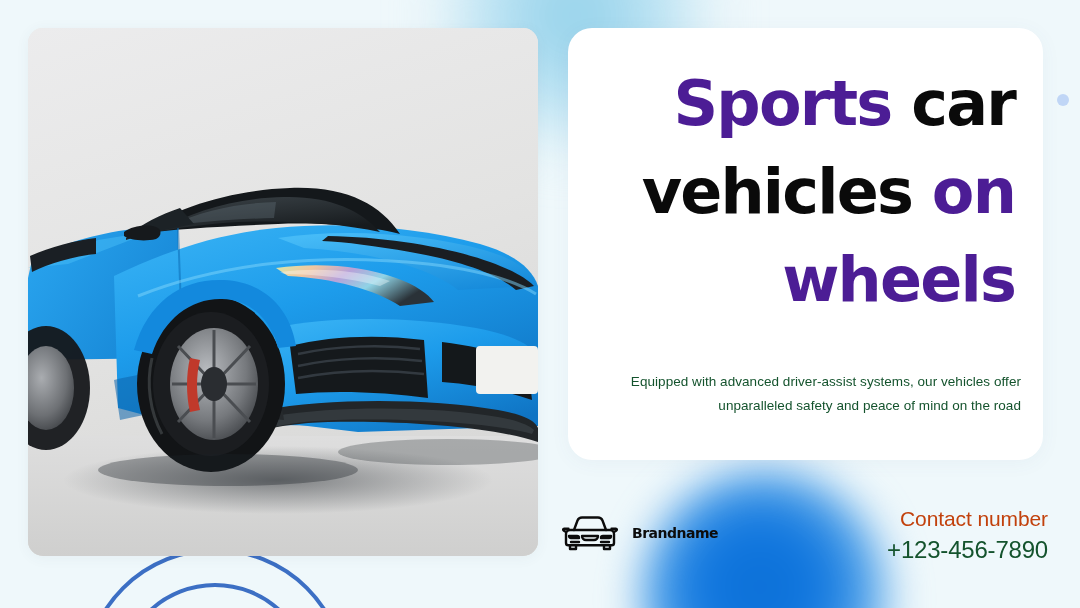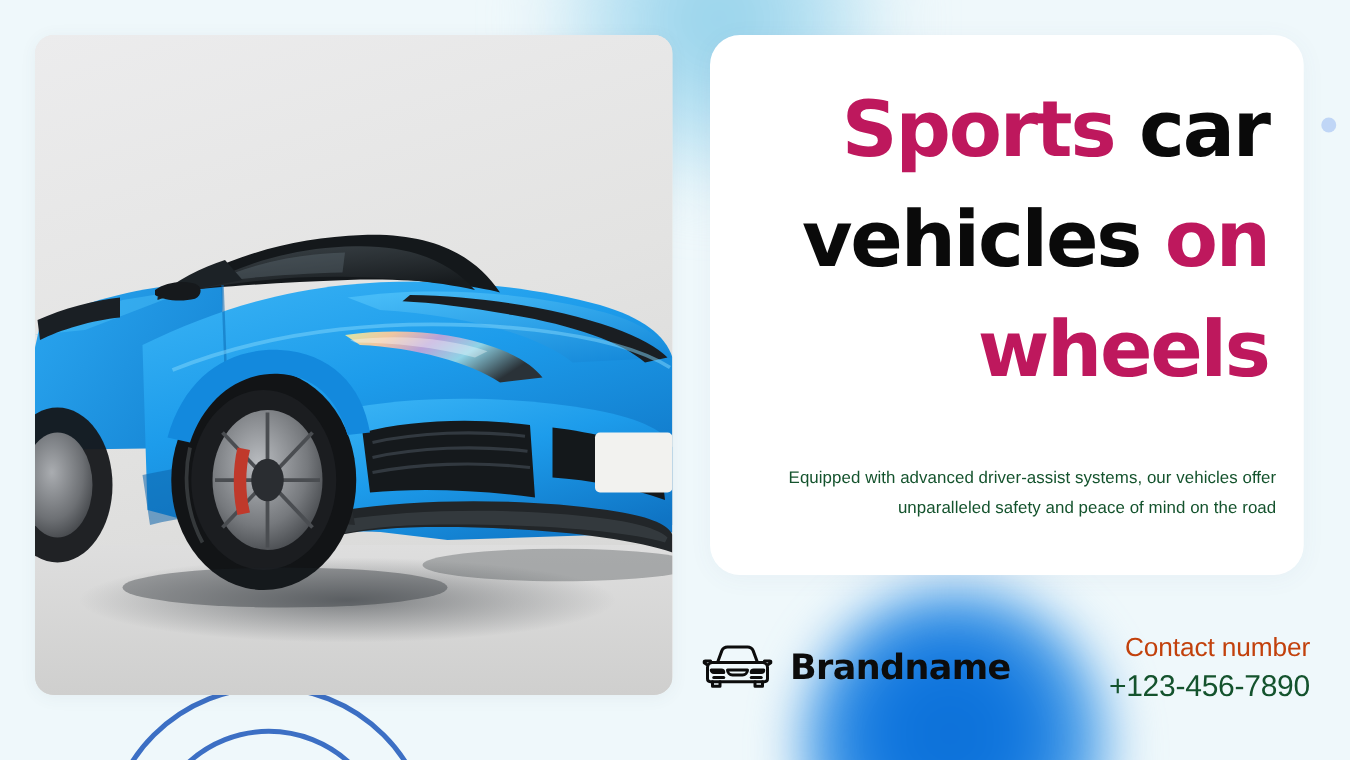--- a/index.html
+++ b/index.html
@@ -57,21 +57,21 @@
     position:absolute;
     left:28px; right:28px; top:32px;
     text-align:right;
     font-size:62px;
     line-height:1.42;
     font-weight:bold;
     letter-spacing:-1.8px;
     color:#0a0a0a;
     font-family:"DejaVu Sans", sans-serif;
   }
-  #headline .hl-blue { color:#be185d; }
+  #headline .hl-blue { color:#4c1d95; }
 
   .dots-col {
     position:absolute;
     left:633px; top:265px;
     display:flex; flex-direction:column; gap:13px;
   }
   .dots-col i {
     display:block; width:11px; height:11px;
     border-radius:50%; background:#c3d8f7;
   }
@@ -93,21 +93,21 @@
   }
 
   
   #footer-brand {
     position:absolute;
     left:562px; top:512px;
     display:flex; align-items:center; gap:14px;
   }
   #footer-brand .brand-name {
     font-family:"DejaVu Sans", sans-serif;
-    font-size:28px;
+    font-size:14px;
     font-weight:bold;
     letter-spacing:-.5px;
     color:#0c0c0c;
   }
   #car-logo-icon svg { display:block; }
 
   #footer-contact {
     position:absolute;
     right:32px; top:505px;
     text-align:right;

